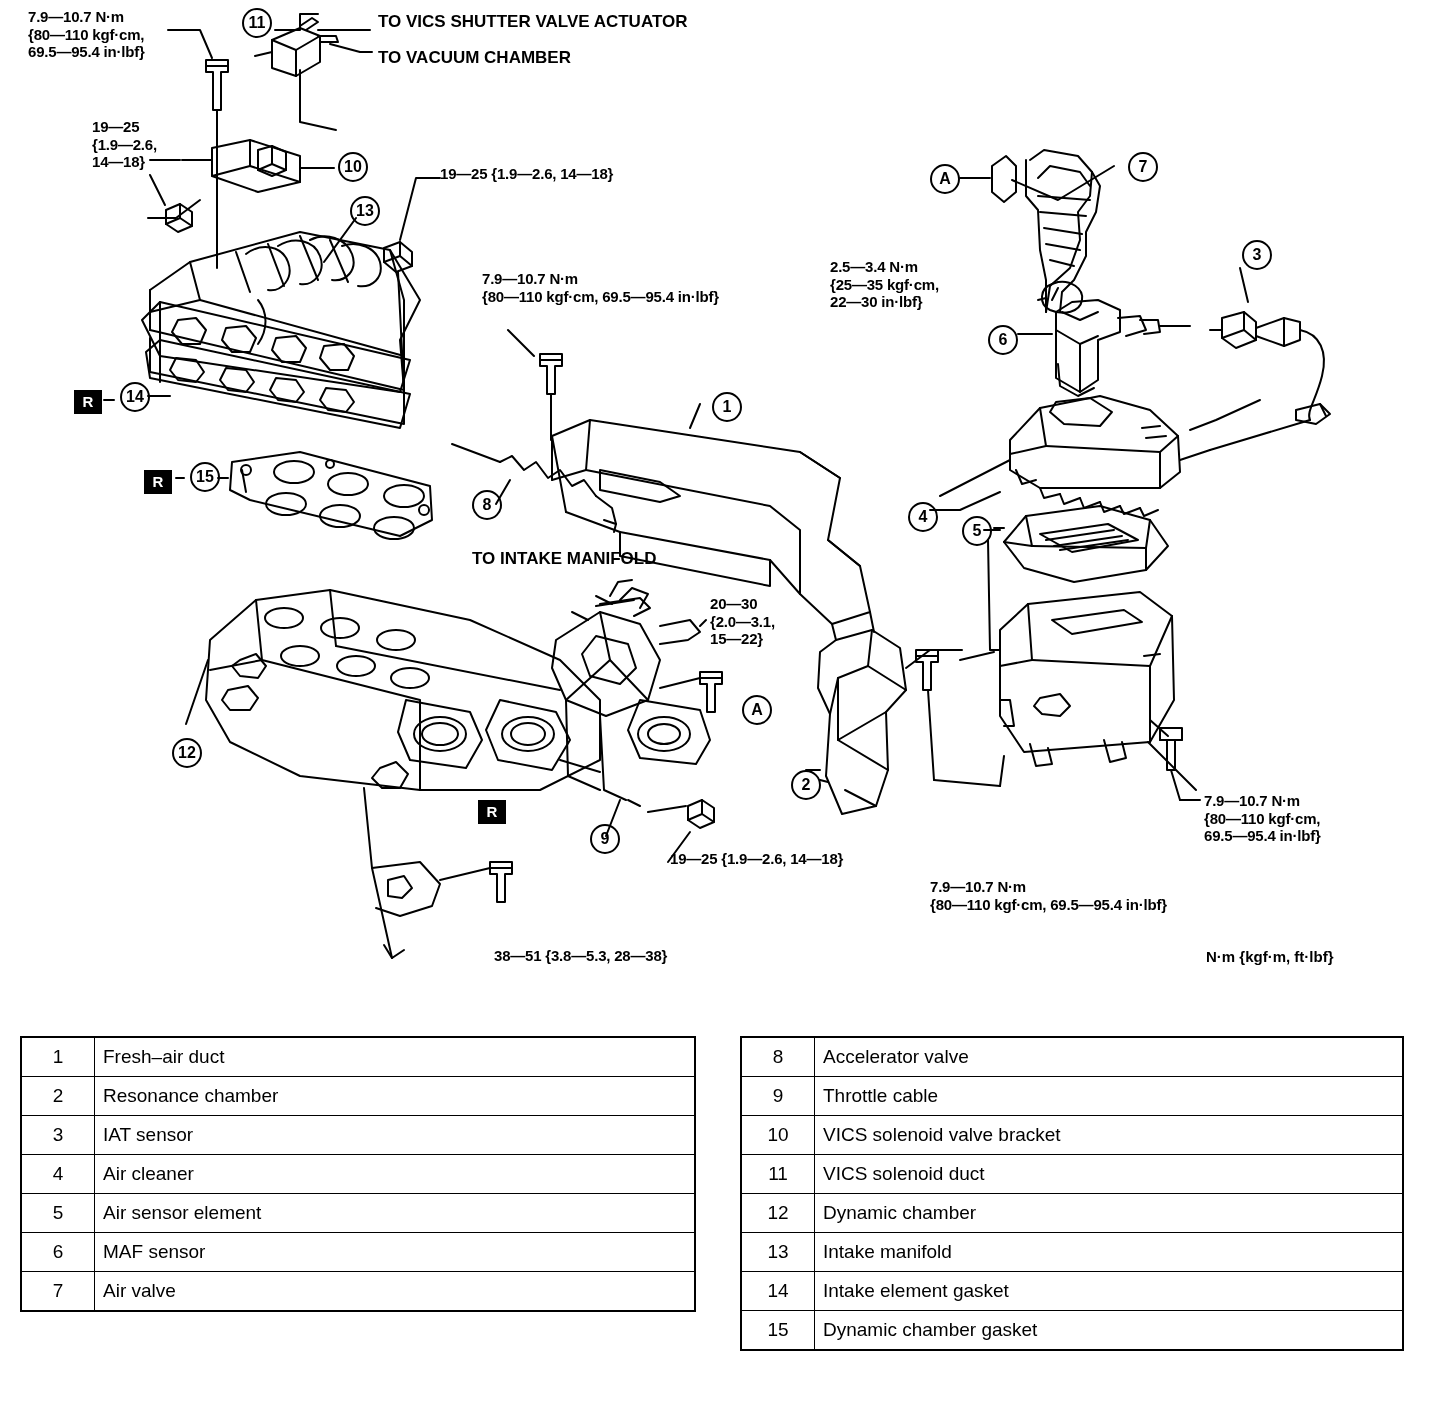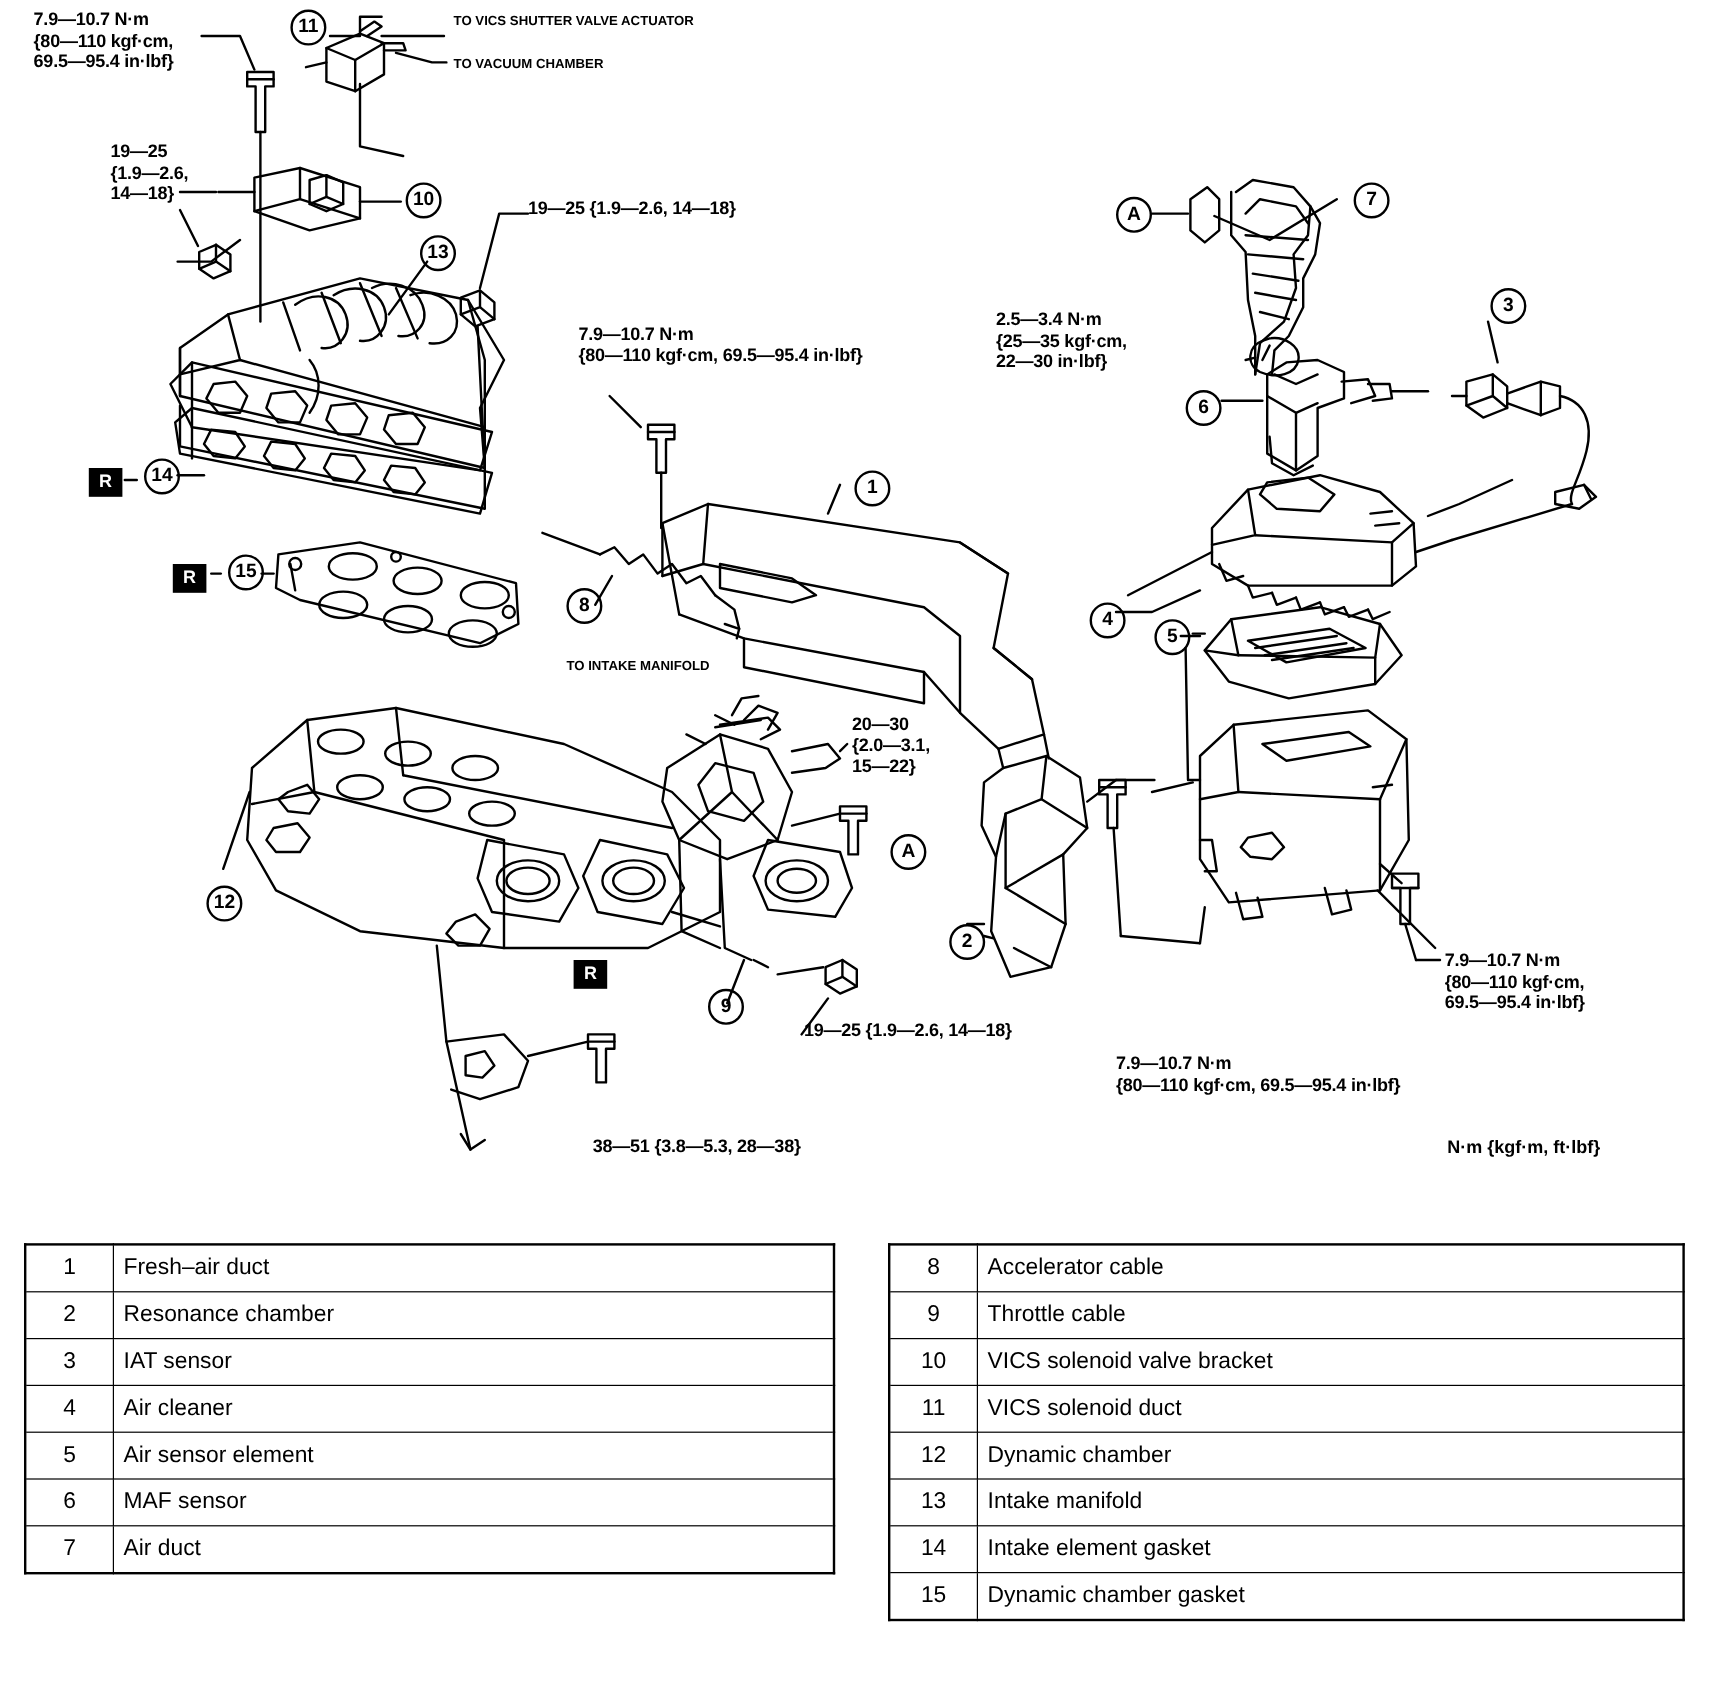--- a/index.html
+++ b/index.html
@@ -30,21 +30,21 @@
   .lbl {
     position: absolute;
     font-size: 15px;
     font-weight: bold;
     line-height: 1.18;
     white-space: pre;
     letter-spacing: -0.2px;
   }
   .lbl.plain {
     font-weight: bold;
-    font-size: 11px;
+    font-size: 17px;
     letter-spacing: 0px;
     text-align: right;
   }
   .callout {
     position: absolute;
     width: 30px;
     height: 30px;
     border: 2px solid #000;
     border-radius: 50%;
     box-sizing: border-box;
@@ -462,30 +462,30 @@
       <tr>
         <td class="num">5</td>
         <td>Air sensor element</td>
       </tr>
       <tr>
         <td class="num">6</td>
         <td>MAF sensor</td>
       </tr>
       <tr>
         <td class="num">7</td>
-        <td>Air duct</td>
+        <td>Air valve</td>
       </tr>
     </tbody>
   </table>
 
   <table class="legend" id="legend-right">
     <tbody>
       <tr>
         <td class="num">8</td>
-        <td>Accelerator cable</td>
+        <td>Accelerator valve</td>
       </tr>
       <tr>
         <td class="num">9</td>
         <td>Throttle cable</td>
       </tr>
       <tr>
         <td class="num">10</td>
         <td>VICS solenoid valve bracket</td>
       </tr>
       <tr>

